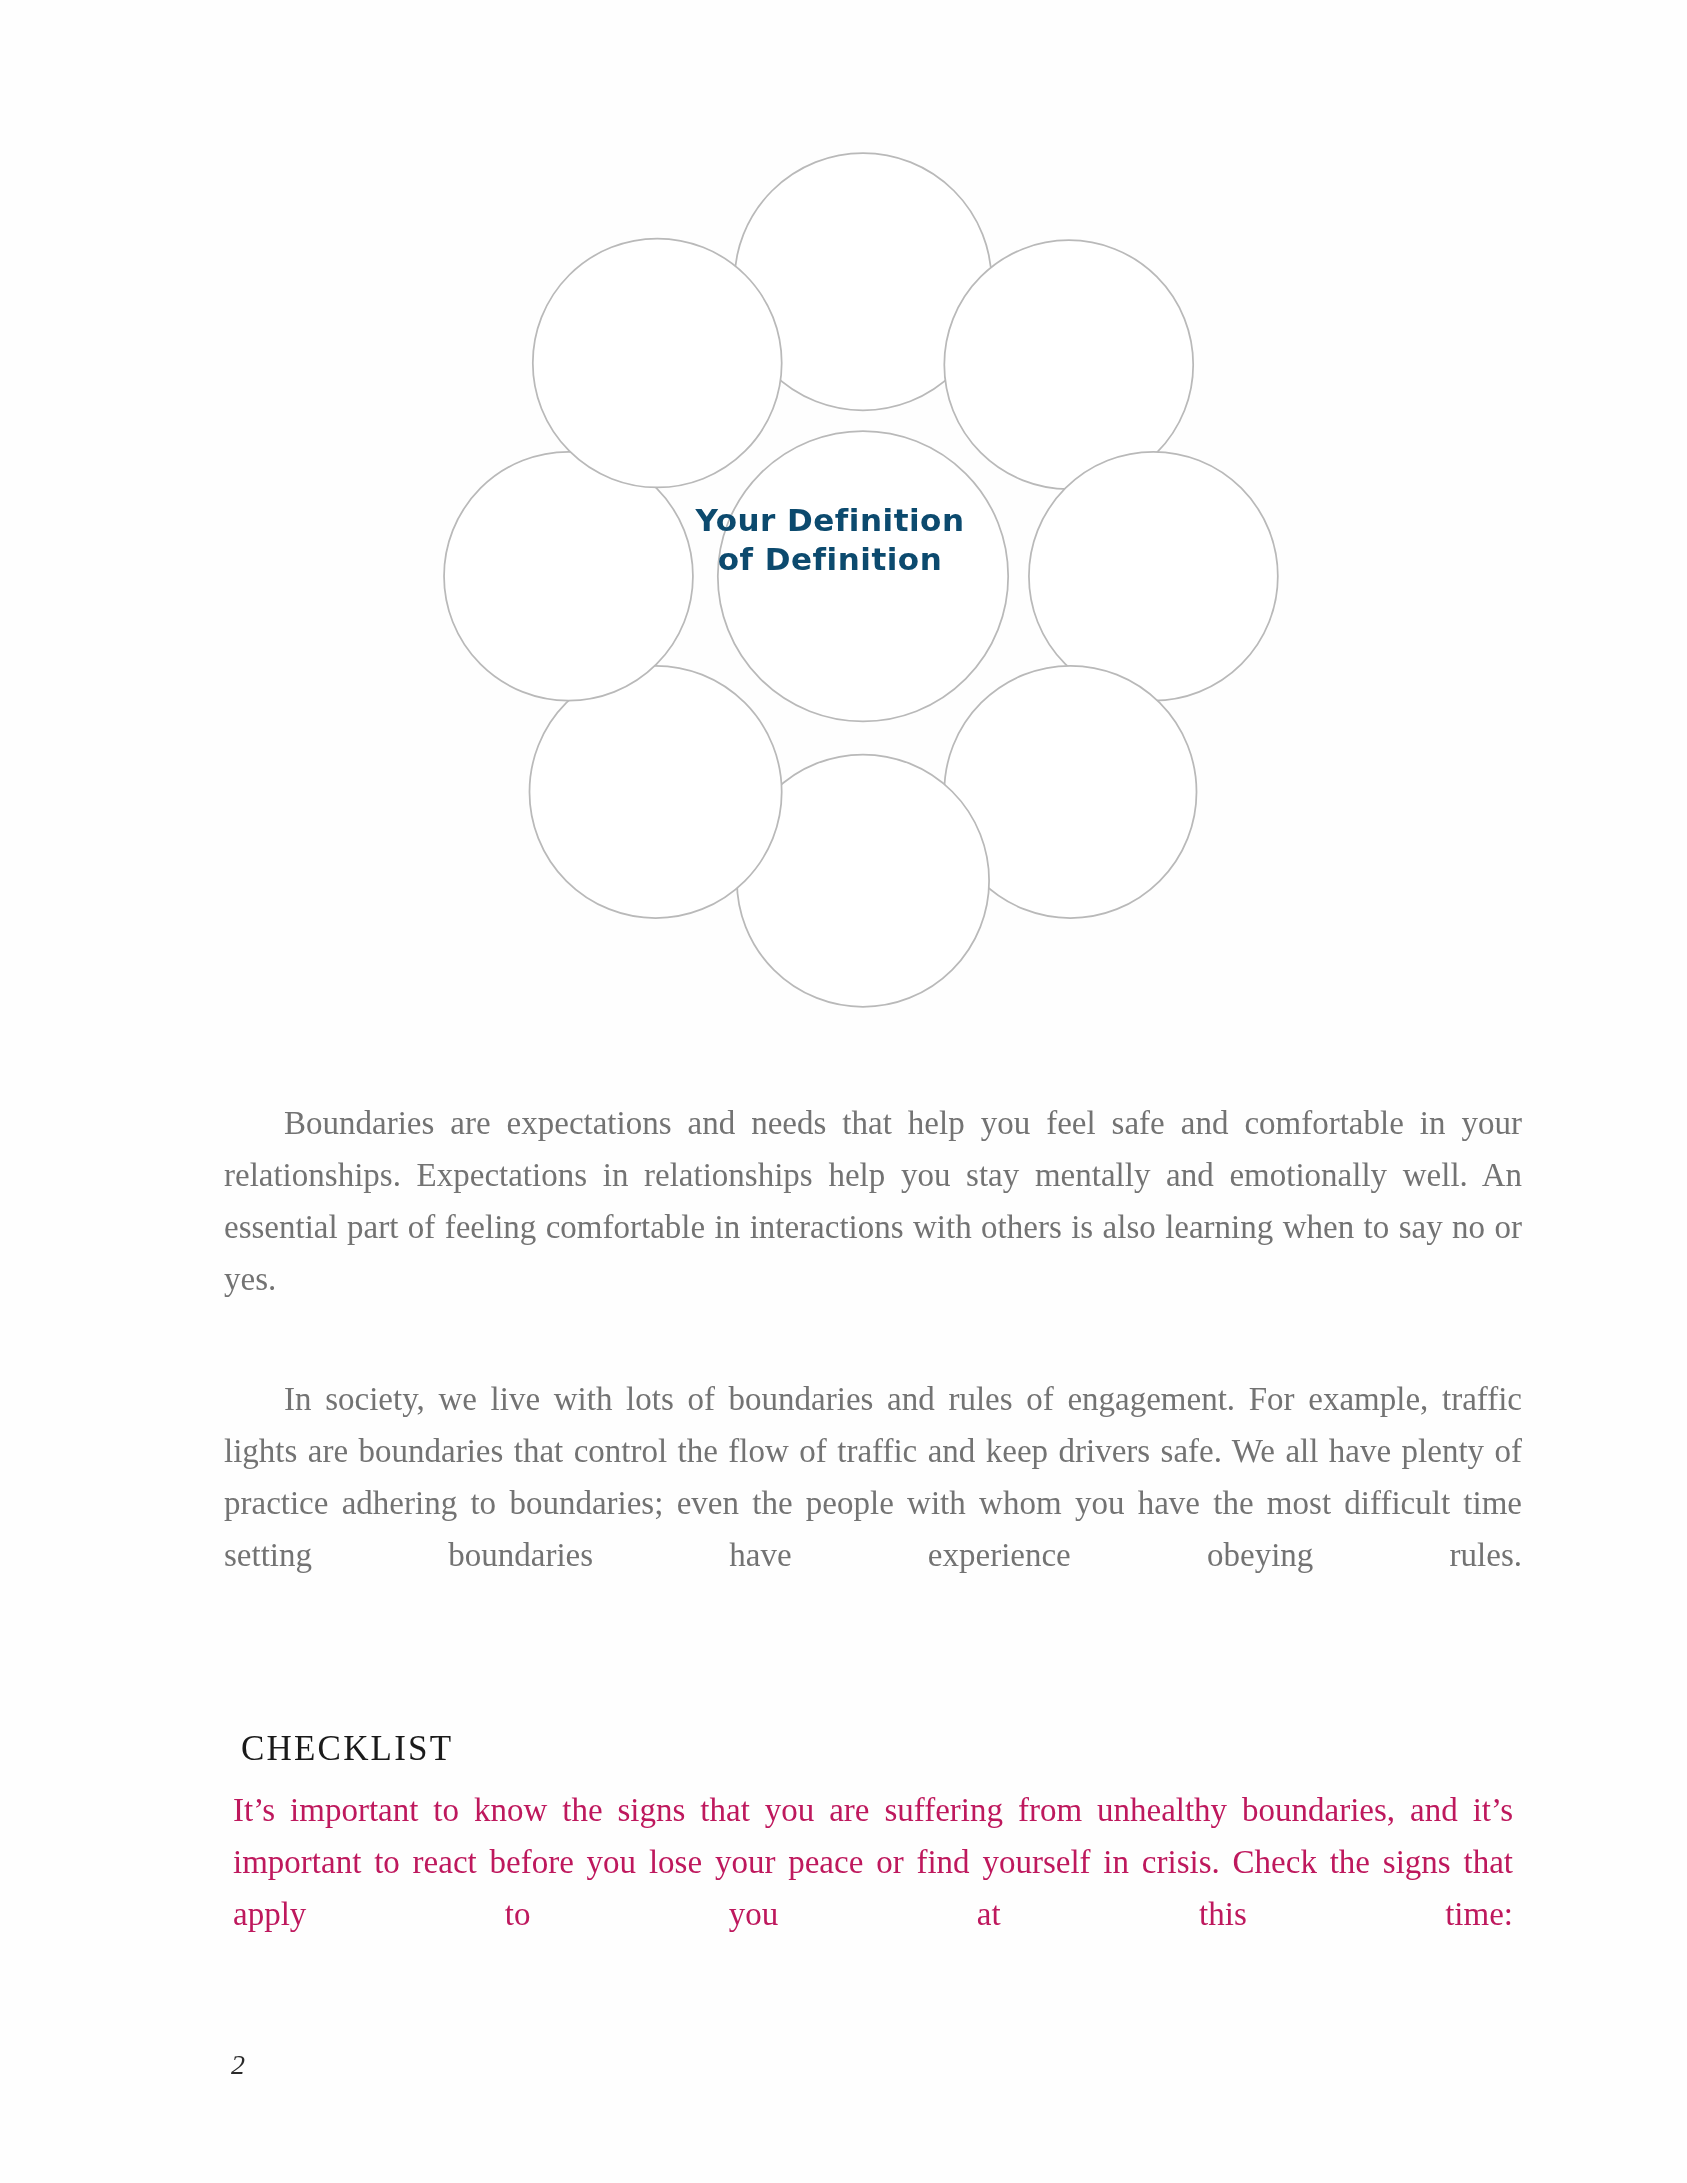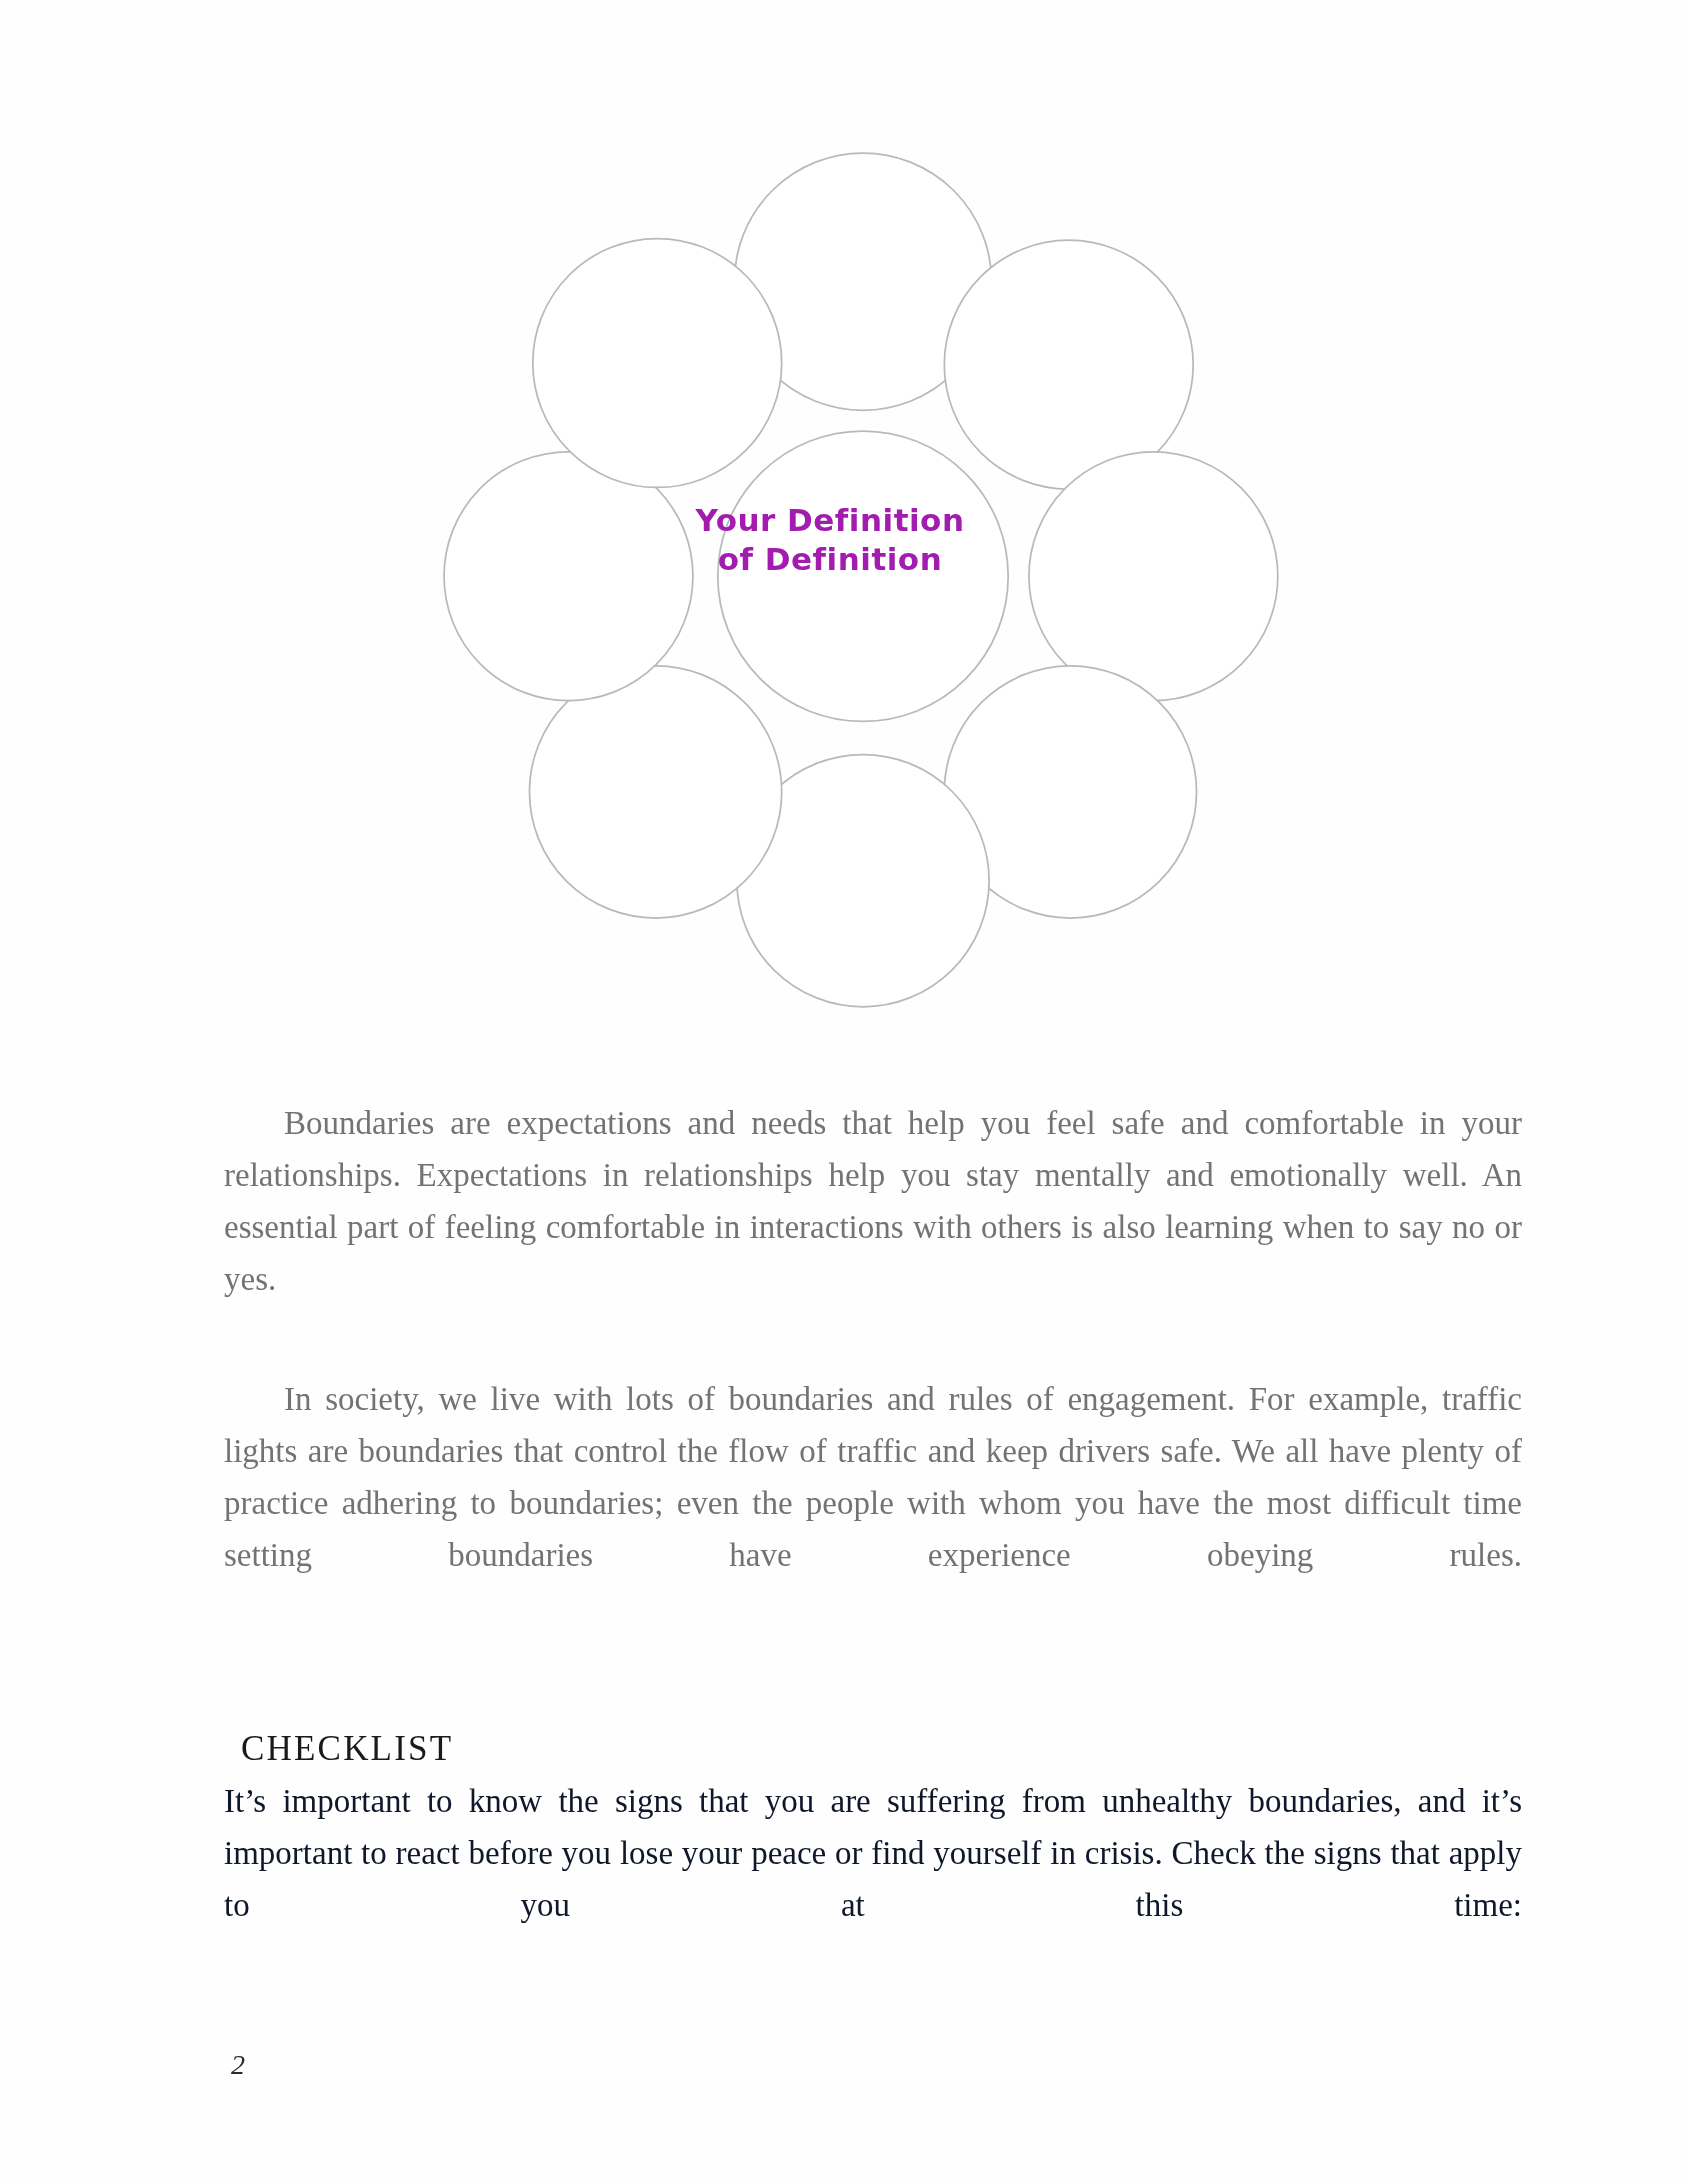--- a/index.html
+++ b/index.html
@@ -58,21 +58,21 @@
     position: absolute;
     left: 253px;
     top: 377px;
     width: 324px;
     text-align: center;
     font-family: "DejaVu Sans", sans-serif;
     font-weight: bold;
     font-size: 31px;
     line-height: 1.27;
     letter-spacing: 0.5px;
-    color: #a21caf;
+    color: #0c4a6e;
     text-shadow:
        0.6px 0 0 rgba(255,255,255,0.55),
       -0.6px 0.4px 0 rgba(255,255,255,0.35),
        0.3px -0.5px 0 rgba(255,255,255,0.3);
   }
 
   .center-label-line {
     display: block;
     white-space: nowrap;
   }
@@ -115,26 +115,26 @@
   }
 
   .checklist-block {
     position: absolute;
     left: 224px;
     top: 1775px;
     width: 1298px;
   }
 
   .checklist-para {
-    margin: 0;
+    margin: 9px;
     font-size: 33px;
     line-height: 52px;
     text-align: justify;
     text-indent: 0;
-    color: #0f172a;
+    color: #be185d;
   }
 
   .page-number {
     position: absolute;
     left: 231px;
     top: 2049px;
     font-size: 28px;
     font-style: italic;
     color: #2a2a2a;
   }

